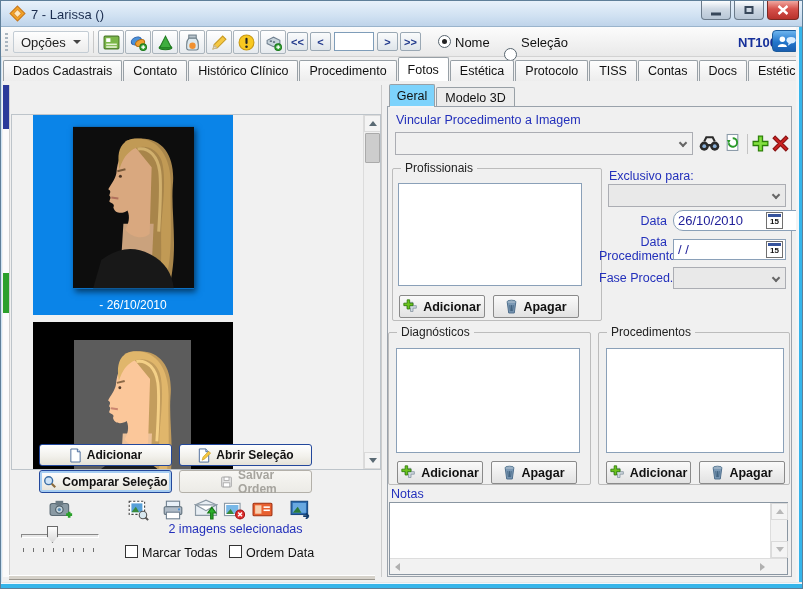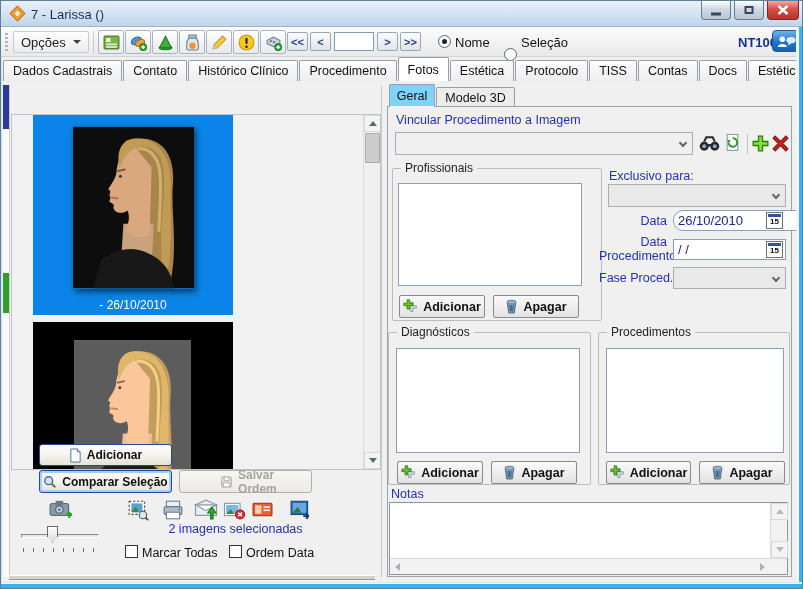--- a/index.html
+++ b/index.html
@@ -274,20 +274,28 @@
     </div>
   </div>
 
   <div class="abs xpbtn" style="left:38px;top:443px;width:133px;height:22px;">
     <svg width="13" height="15" viewBox="0 0 14 16">
         <path d="M2 1 H9 L12 4 V15 H2 Z" fill="#fff" stroke="#4a6a9a"></path>
         <path d="M9 1 L9 4 L12 4" fill="#d8e4f4" stroke="#4a6a9a"></path>
       </svg>
     <span>Adicionar</span>
   </div>
+  <div class="abs xpbtn" style="left:178px;top:443px;width:133px;height:22px;">
+    <svg width="14" height="15" viewBox="0 0 14 16">
+        <path d="M2 1 H9 L12 4 V15 H2 Z" fill="#fff" stroke="#4a6a9a"></path>
+        <path d="M9 1 L9 4 L12 4" fill="#d8e4f4" stroke="#4a6a9a"></path>
+        <polygon points="5,13 6,9.5 12,3.5 14,5.5 8,11.5" fill="#f5c842" stroke="#c89a20" stroke-width="0.7"></polygon>
+      </svg>
+    <span>Abrir Seleção</span>
+  </div>
   <div class="abs xpbtn focus" style="left:38px;top:469px;width:133px;height:23px;">
     <svg width="14" height="14" viewBox="0 0 16 16">
         <circle cx="6.5" cy="6.5" r="4.5" fill="#cfe4f7" stroke="#3a6ea5" stroke-width="1.6"></circle>
         <line x1="10" y1="10" x2="14" y2="14" stroke="#8a6a3a" stroke-width="2.4"></line>
       </svg>
     <span>Comparar Seleção</span>
   </div>
   <div class="abs xpbtn disabled" style="left:178px;top:469px;width:133px;height:23px;">
     <svg width="14" height="14" viewBox="0 0 16 16">
         <rect x="2" y="2" width="12" height="12" rx="1" fill="#e4e4e4" stroke="#a4a4a4"></rect>

